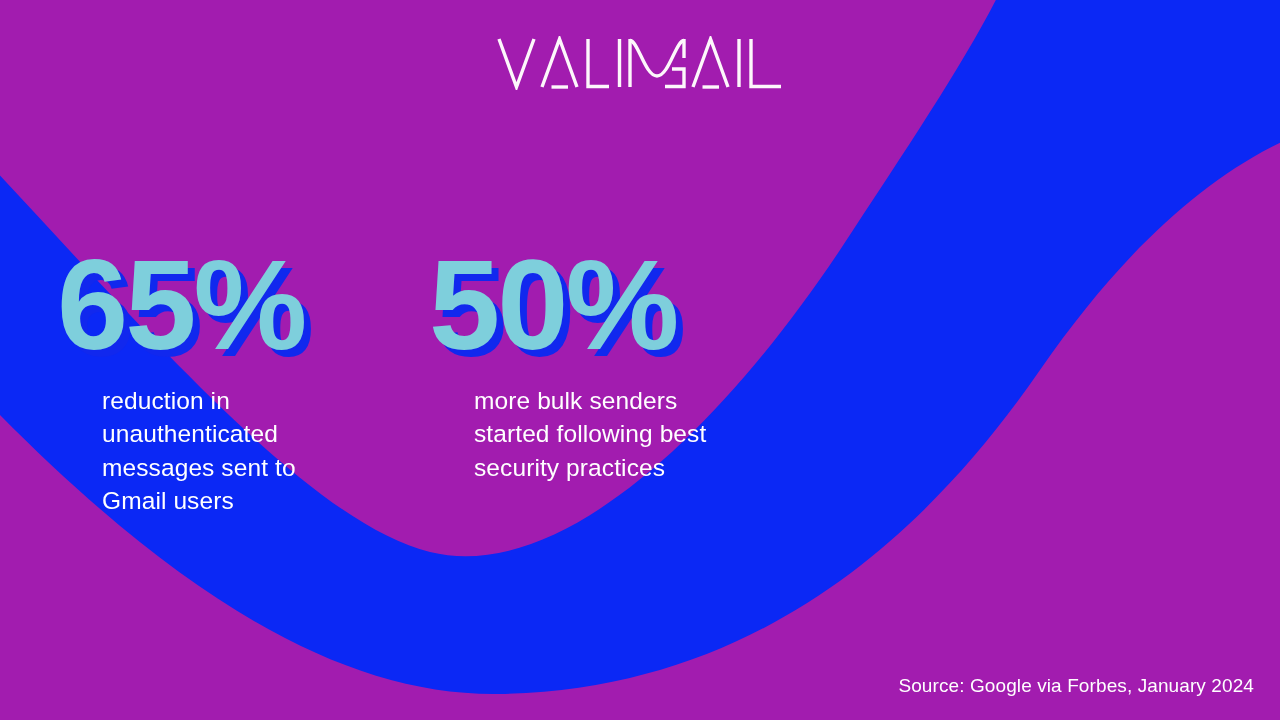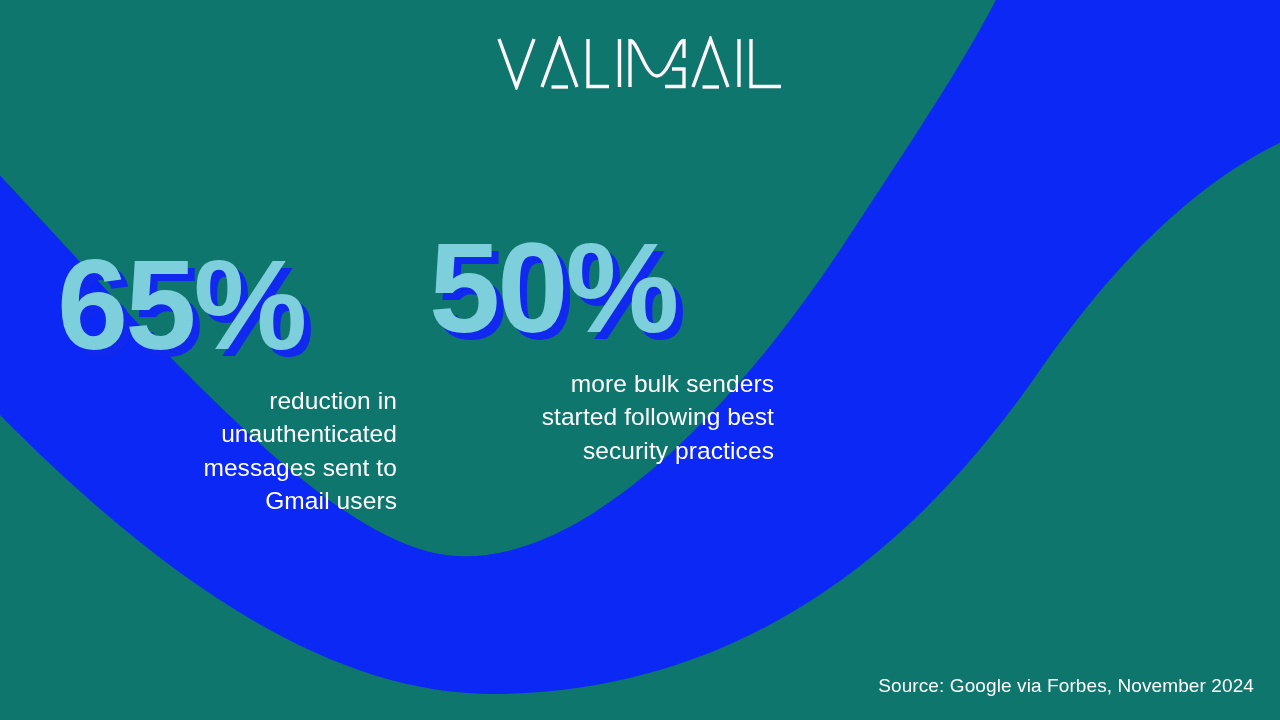--- a/index.html
+++ b/index.html
@@ -93,40 +93,40 @@
     color:#ffffff;
     font-weight:400;
     letter-spacing:0.1px;
     margin-top:22px;
     white-space:pre-line;
     margin-left:45px;
   }
 
   
   #stat-1 { left:57px;  top:249px; width:340px; }
-  #stat-2 { left:429px; top:232px; width:345px; }
+  #stat-2 { left:429px; top:249px; width:345px; }
   #stat-3 { left:822px; top:249px; width:400px; }
 
   
   #source {
     position:absolute;
     right:26px; bottom:22px;
     z-index:4;
     font-family:"Liberation Sans", sans-serif;
     font-size:19px;
     line-height:24px;
     color:#ffffff;
     letter-spacing:0.1px;
     white-space:nowrap;
   }
 </style>
 </head>
 <body>
 
-<div id="stage" style="background: #0f766e; text-align: right;">
+<div id="stage" style="background: #a21caf;">
 
   <svg id="wave-layer" viewBox="0 0 1280 720" preserveAspectRatio="none">
     <path fill="#0b28f5" d="M -60,112
              C 120,300 300,520 430,552
              C 560,584 720,430 840,250
              C 920,128 980,40 1015,-40
              L 1340,-40
              L 1340,120
              C 1230,150 1130,240 1040,370
              C 930,530 760,690 500,694
@@ -181,15 +181,15 @@
         <span class="stat-number" style="color: rgb(126, 207, 220); text-shadow: rgb(17, 40, 238) 7px 7px 0px;">50%</span>
       </div>
       <div class="stat-desc" style="color: rgb(255, 255, 255);">more bulk senders
 started following best
 security practices</div>
     </div>
 
 
   </div>
 
-  <div id="source" style="color: rgb(255, 255, 255);">Source: Google via Forbes, November 2024</div>
+  <div id="source" style="color: rgb(255, 255, 255);">Source: Google via Forbes, January 2024</div>
 
 </div>
 
 </body></html>

